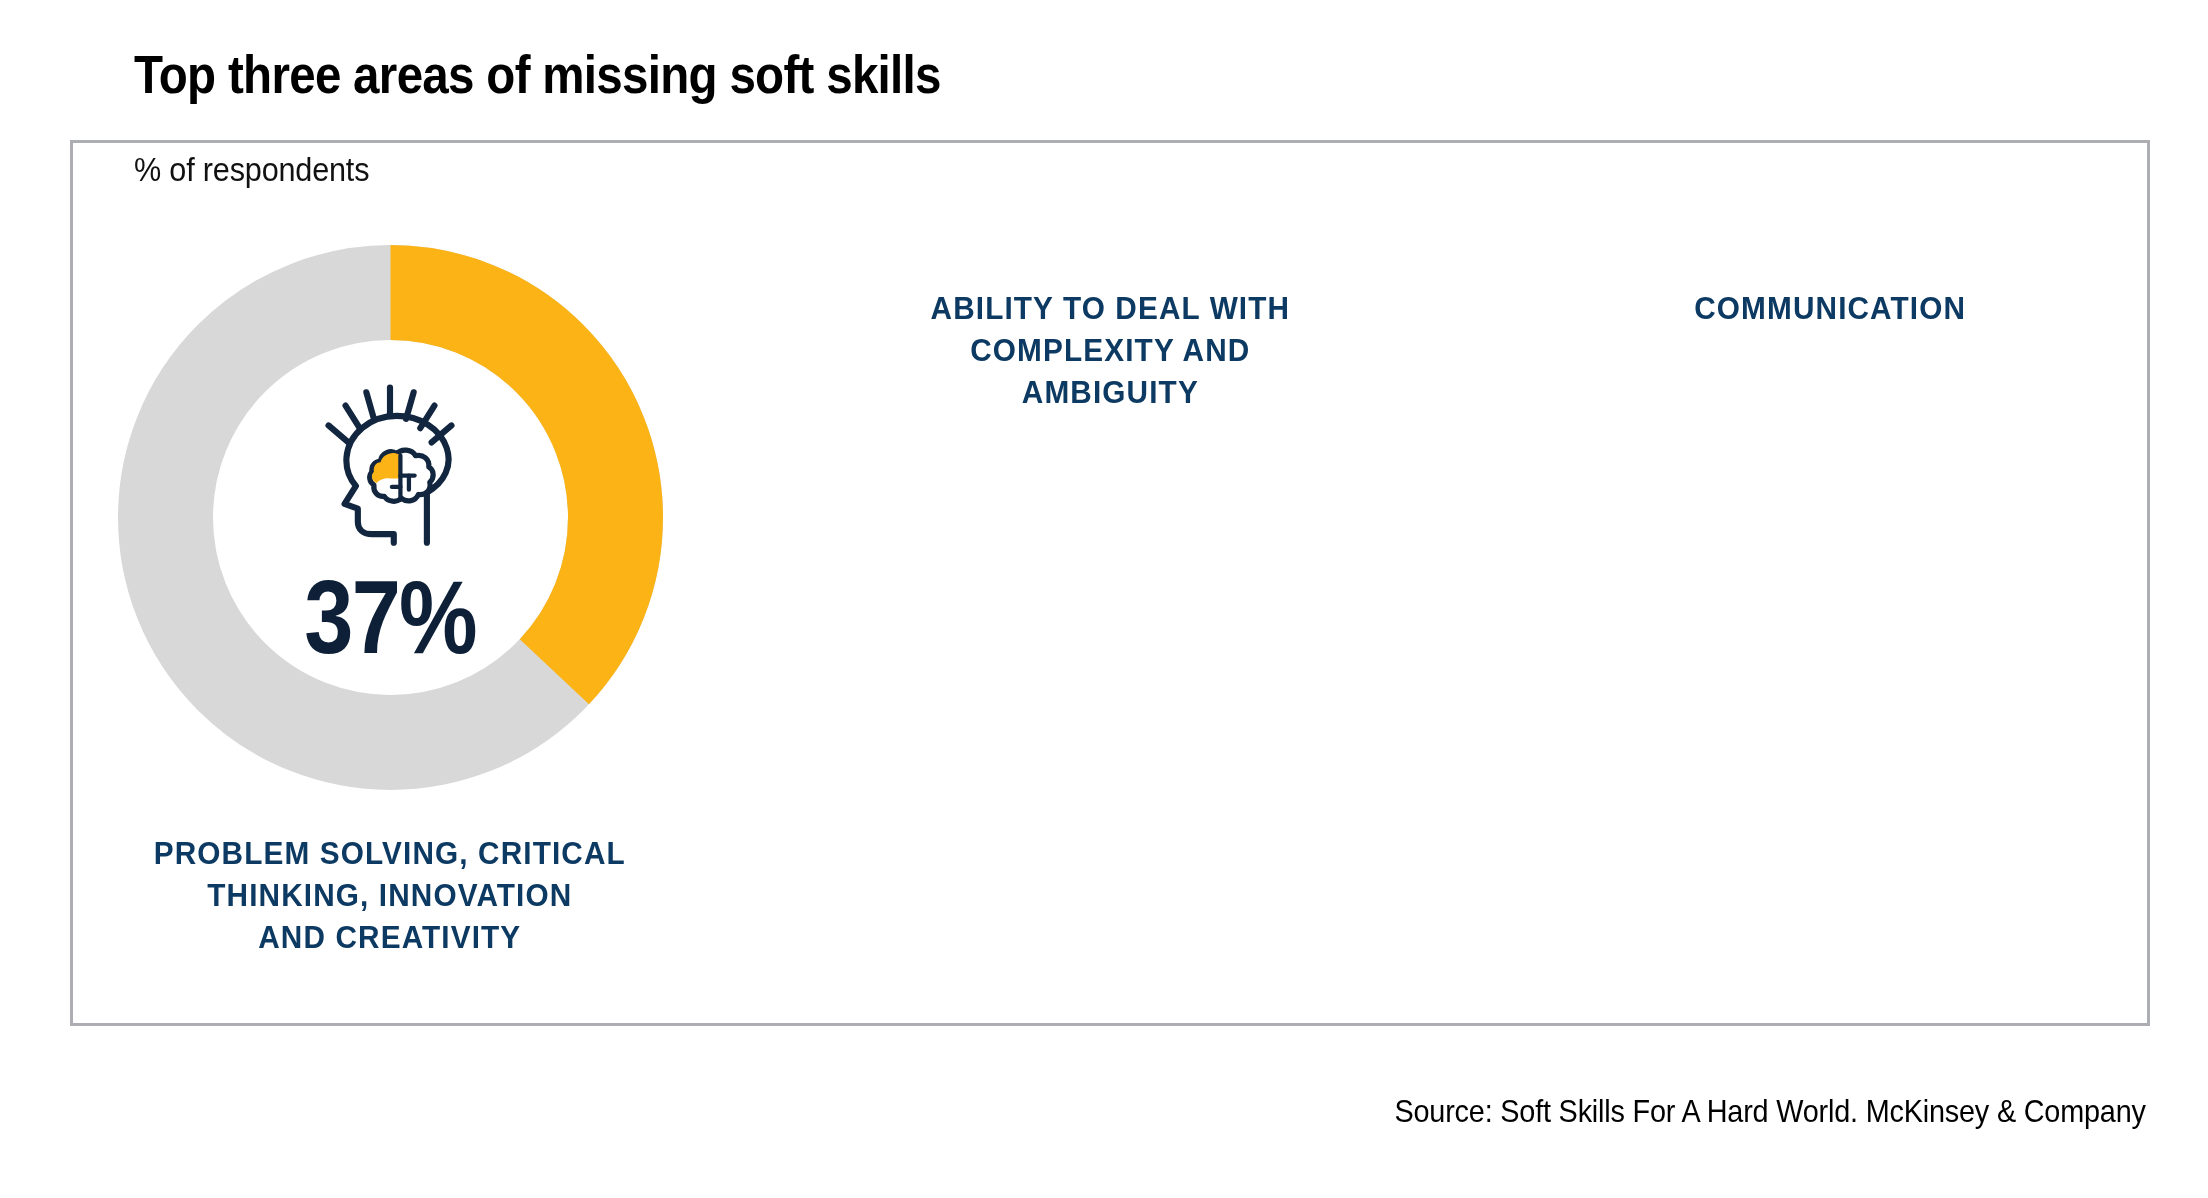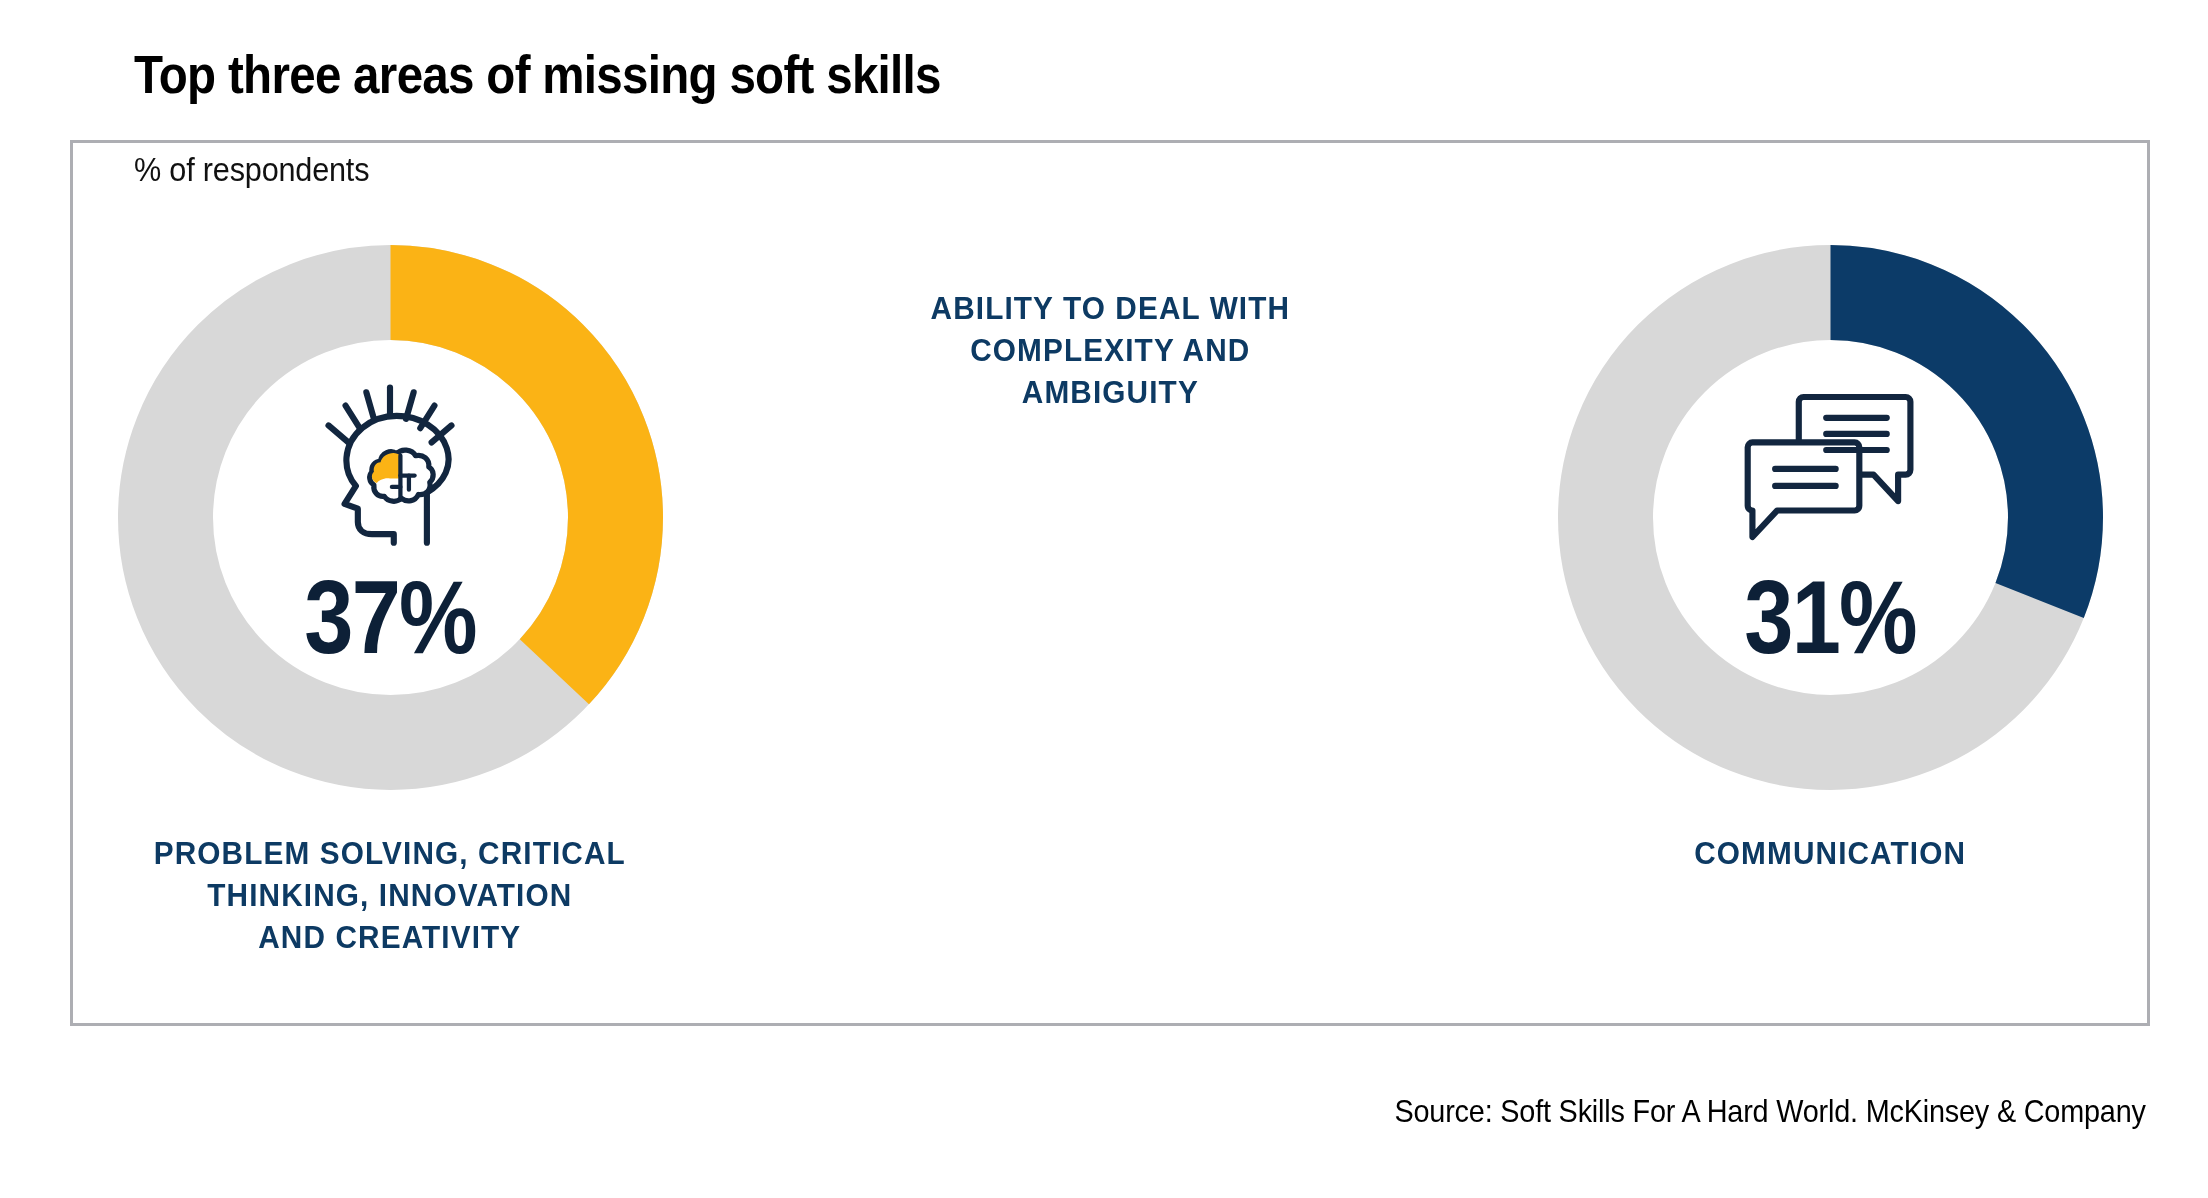--- a/index.html
+++ b/index.html
@@ -208,48 +208,20 @@
 
   <div class="donut-cell">
     <div class="donut-label">
       <div>ABILITY TO DEAL WITH</div>
       <div>COMPLEXITY AND</div>
       <div>AMBIGUITY</div>
     </div>
   </div>
 
   <div class="donut-cell">
-    <div class="donut-holder">
-      <svg viewBox="0 0 545 545">
-        <circle cx="272.5" cy="272.5" r="225" fill="none" stroke="#d8d8d8" stroke-width="95"></circle>
-        <circle class="arc" id="arc3" cx="272.5" cy="272.5" r="225" fill="none" stroke="#0c3b68" stroke-width="95" stroke-dasharray="438.25217517577613 975.4645189396308" transform="rotate(-90 272.5 272.5)"></circle>
-      </svg>
-      <div class="donut-center">
-        <div class="donut-icon">
-          <svg viewBox="0 0 200 185">
-            <g fill="#ffffff" stroke="#12263f" stroke-width="6.5" stroke-linejoin="round" stroke-linecap="round">
-
-              <path d="M72 18 h108 a5,5 0 0 1 5,5 v72 a5,5 0 0 1 -5,5 h-8
-                       l0 28 -26,-28 h-74 a5,5 0 0 1 -5,-5 v-72 a5,5 0 0 1 5,-5 z"></path>
-
-              <path d="M18 66 h108 a5,5 0 0 1 5,5 v62 a5,5 0 0 1 -5,5 h-82
-                       l-26,28 0,-28 h-0 a5,5 0 0 1 -5,-5 v-62 a5,5 0 0 1 5,-5 z"></path>
-            </g>
-            <g stroke="#12263f" stroke-width="6.5" stroke-linecap="round">
-              <line x1="96" y1="40" x2="160" y2="40"></line>
-              <line x1="96" y1="57" x2="160" y2="57"></line>
-              <line x1="96" y1="74" x2="160" y2="74"></line>
-              <line x1="42" y1="94" x2="106" y2="94"></line>
-              <line x1="42" y1="112" x2="106" y2="112"></line>
-            </g>
-          </svg>
-        </div>
-        <div class="donut-value">31%</div>
-      </div>
-    </div>
     <div class="donut-label">
       <div>COMMUNICATION</div>
     </div>
   </div>
 
 </div>
 
 <div id="source">Source: Soft Skills For A Hard World. McKinsey &amp; Company</div>
 
 </body></html>

